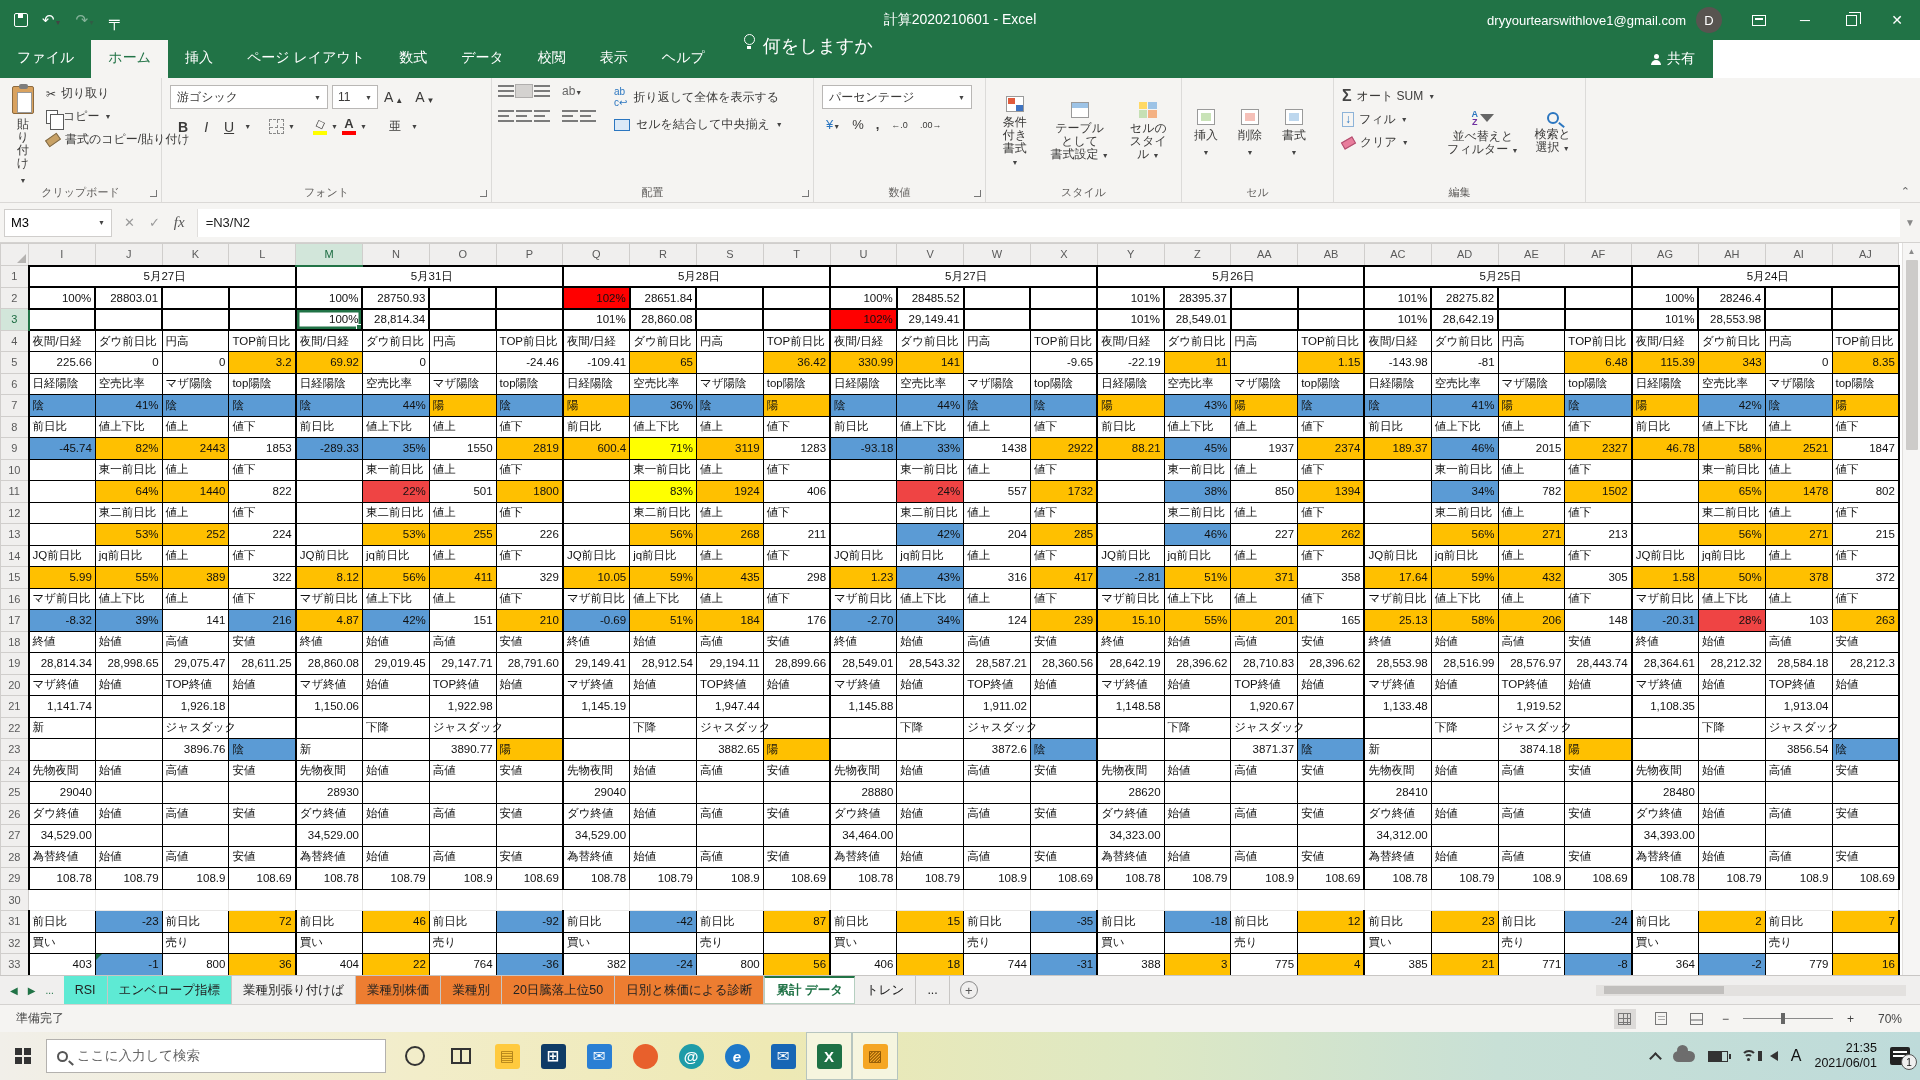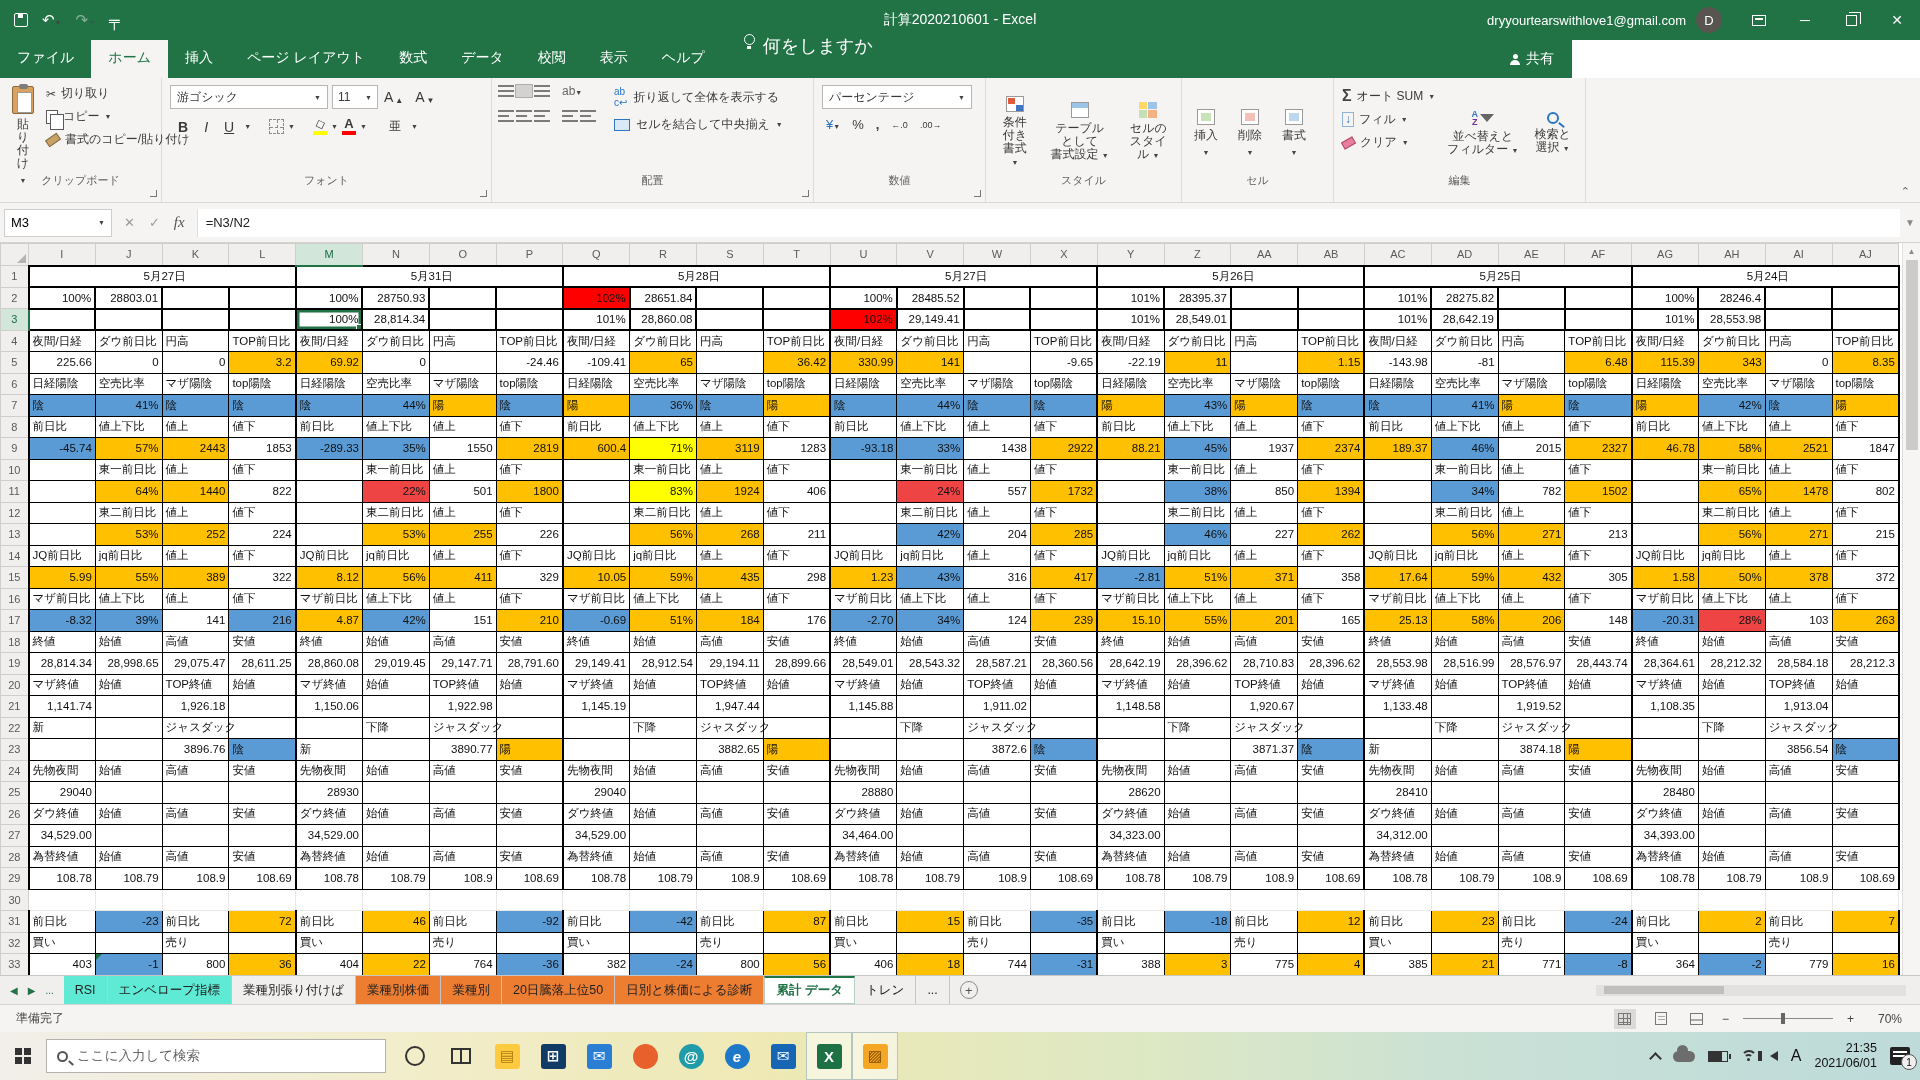--- a/index.html
+++ b/index.html
@@ -21,38 +21,38 @@
   #avatar { width:26px; height:26px; border-radius:50%; background:#585450; color:#fff;
     font-size:13px; display:flex; align-items:center; justify-content:center; margin-right:14px; }
   .winbtn { width:46px; height:40px; display:flex; align-items:center; justify-content:center;
     font-size:14px; color:#fff; }
   .ribopt { width:14px; height:11px; border:1.3px solid #fff; position:relative; }
   .ribopt::after { content:""; position:absolute; left:2px; top:2px; width:8px; height:2px; background:#fff; }
   .restore { width:11px; height:11px; border:1.3px solid #fff; position:relative; }
   .restore::before { content:""; position:absolute; left:2px; top:-4px; width:11px; height:11px; border:1.3px solid #fff; border-bottom:none; border-left:none; }
 
   
-  #menubar { position:absolute; left:0; top:40px; width:1572px; height:38px; background:#217346;
+  #menubar { position:absolute; left:0; top:40px; width:1713px; height:38px; background:#217346;
     display:flex; align-items:flex-end; color:#fff; }
   .mtab { padding:9px 17px; font-size:14px; height:38px; }
   .mtab.active { background:#f5f4f2; color:#217346; }
   #tellme { display:flex; align-items:flex-start; gap:8px; margin-left:22px; padding-bottom:20px; font-size:18px; }
   .bulb { width:11px; height:11px; border:1.5px solid #fff; border-radius:50%; position:relative; }
   .bulb::after { content:""; position:absolute; left:2.5px; top:11px; width:4px; height:3px; background:#fff; }
   #share-btn { margin-left:auto; margin-right:18px; padding-bottom:10px; font-size:14px;
     display:flex; gap:6px; align-items:center; }
   .person { width:10px; height:10px; position:relative; }
   .person::before { content:""; position:absolute; left:2.5px; top:0; width:5px; height:5px; border-radius:50%; background:#fff; }
   .person::after { content:""; position:absolute; left:0; top:5.5px; width:10px; height:5px; border-radius:5px 5px 0 0; background:#fff; }
 
   
   #ribbon { position:absolute; left:0; top:78px; width:1920px; height:125px; background:#f5f4f2;
     border-bottom:1px solid #dad8d6; display:flex; font-size:12px; color:#3b3a39; }
   .group { position:relative; border-right:1px solid #dcdbd9; padding:4px 4px 20px 4px; height:100%; }
-  .g-label { position:absolute; bottom:14px; left:0; right:0; text-align:center; font-size:11px; color:#605e5c; }
+  .g-label { position:absolute; bottom:2px; left:0; right:0; text-align:center; font-size:11px; color:#605e5c; }
   .launcher { position:absolute; right:4px; bottom:5px; width:7px; height:7px;
     border-right:1.5px solid #767676; border-bottom:1.5px solid #767676; }
   .bigbtn { display:flex; flex-direction:column; align-items:center; justify-content:center;
     gap:4px; padding:4px 8px; text-align:center; line-height:13px; }
   .sbtn { display:flex; align-items:center; gap:5px; padding:3px 4px; white-space:nowrap; }
   .dd { font-size:7px; color:#444; }
   .clip-ic { width:22px; height:28px; background:#d9a25f; border:1px solid #8c6a3f; border-radius:2px; position:relative; }
   .clip-ic::before { content:""; position:absolute; left:4px; top:5px; width:13px; height:19px; background:#fff; border:1px solid #999; }
   .clip-ic::after { content:""; position:absolute; left:6px; top:-3px; width:9px; height:5px; background:#7d7d7d; border-radius:2px; }
   .copy-ic { width:12px; height:14px; border:1.2px solid #5a5a5a; background:#fff; position:relative; }
@@ -779,21 +779,21 @@
             <td class="tl">値上</td>
             <td class="tl">値下</td>
             <td class="tl bs">前日比</td>
             <td class="tl">値上下比</td>
             <td class="tl">値上</td>
             <td class="tl be">値下</td>
           </tr>
           <tr>
             <th>9</th>
             <td class="tr b bs">-45.74</td>
-            <td class="tr o">57%</td>
+            <td class="tr o">82%</td>
             <td class="tr o">2443</td>
             <td class="tr">1853</td>
             <td class="tr b bs">-289.33</td>
             <td class="tr b">35%</td>
             <td class="tr">1550</td>
             <td class="tr o">2819</td>
             <td class="tr o bs">600.4</td>
             <td class="tr y">71%</td>
             <td class="tr o">3119</td>
             <td class="tr">1283</td>

